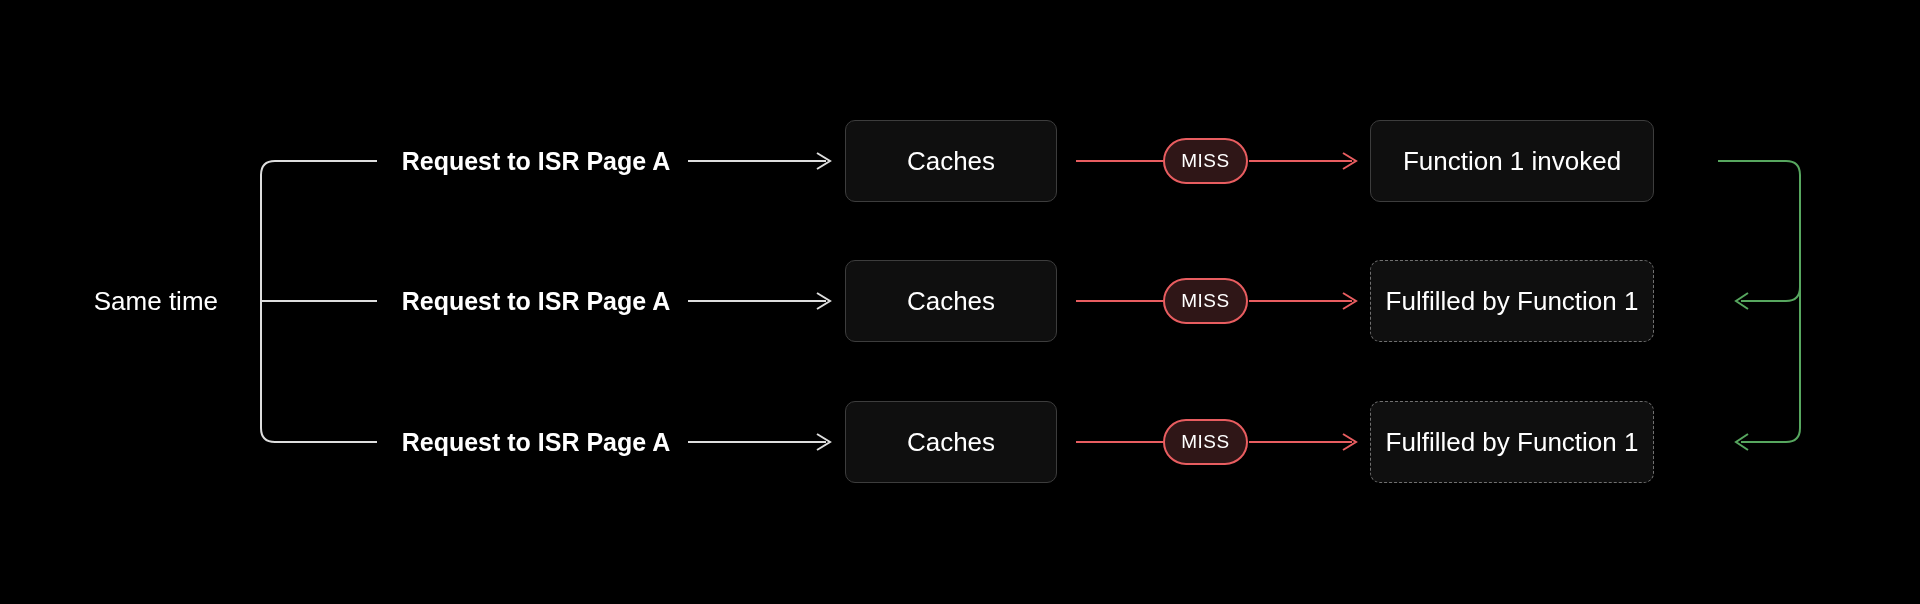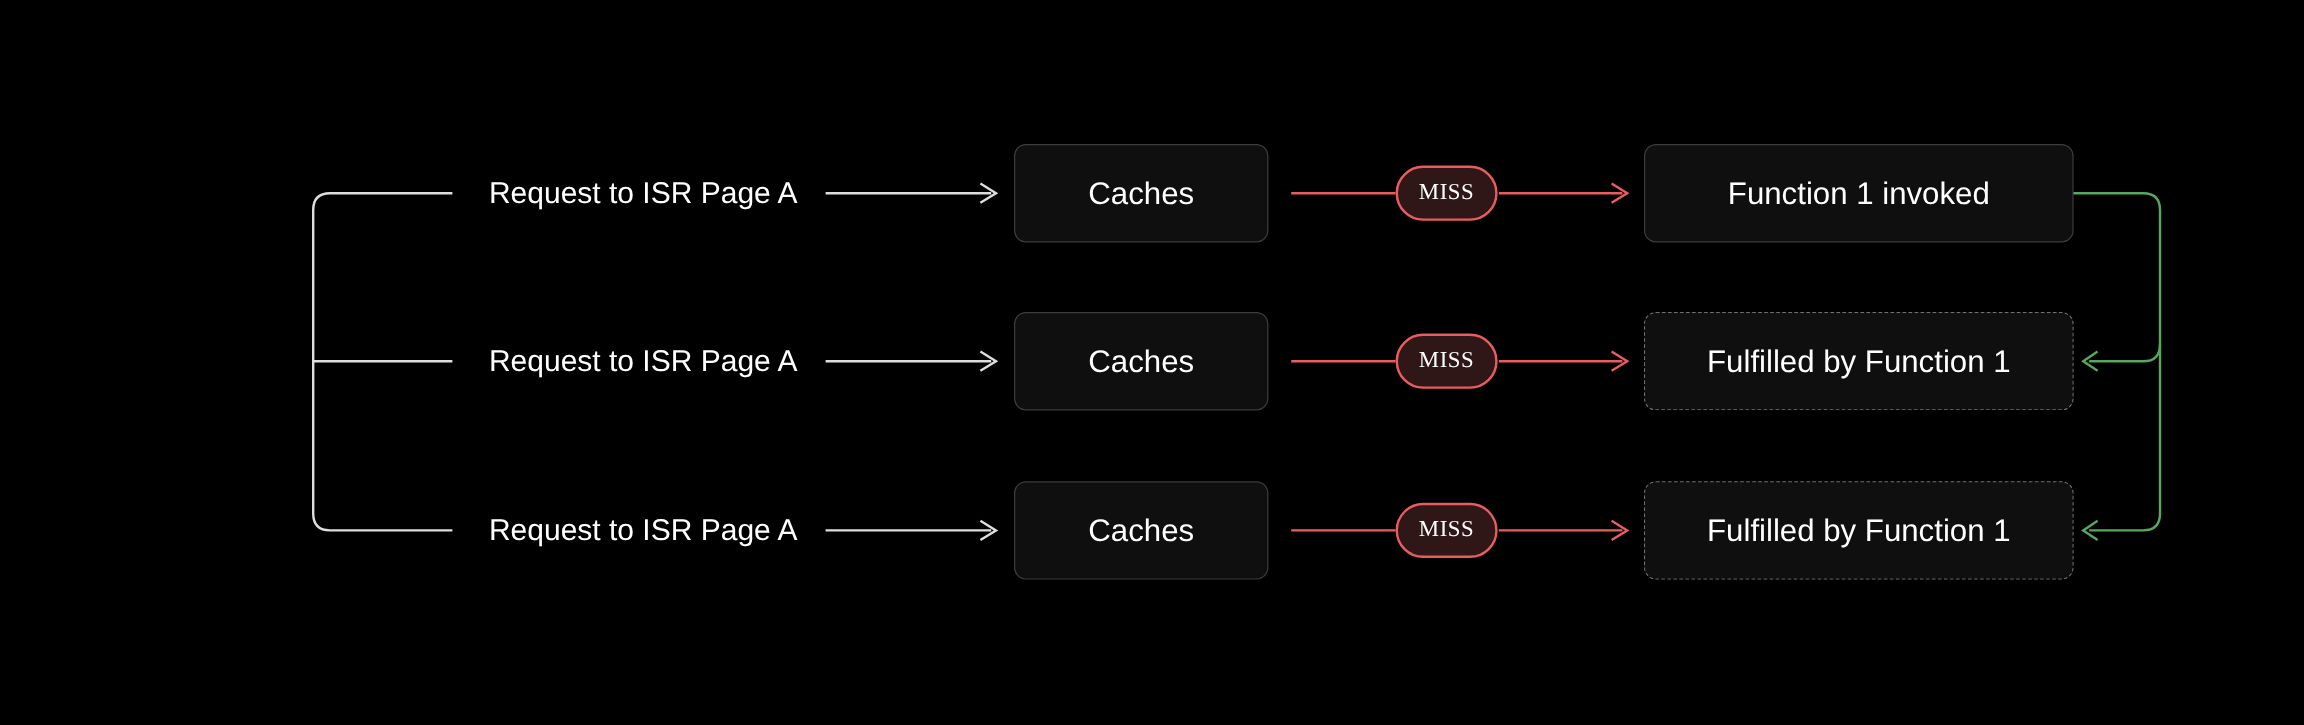--- a/index.html
+++ b/index.html
@@ -39,21 +39,21 @@
     top: 260px;
     width: 178px;
     height: 82px;
     justify-content: flex-end;
   }
   .request-label {
     left: 386px;
     width: 300px;
     height: 82px;
     justify-content: center;
-    font-weight: 400;
+    font-weight: 700;
     font-size: 25px;
   }
   .box {
     position: absolute;
     box-sizing: border-box;
     height: 82px;
     border-radius: 10px;
     background: var(--box-bg);
     display: flex;
     align-items: center;
@@ -62,42 +62,41 @@
     color: var(--text);
     white-space: nowrap;
   }
   .cache-box {
     left: 845px;
     width: 212px;
     border: 1.5px solid var(--box-border);
   }
   .result-box {
     left: 1370px;
-    width: 358px;
+    width: 284px;
   }
   .result-box.solid  { border: 1.5px solid var(--box-border); }
   .result-box.dashed { border: 1.5px dashed var(--dashed-border); text-align: right; }
 
   .badge {
     position: absolute;
     box-sizing: border-box;
     left: 1163px;
     width: 85px;
     height: 46px;
     border-radius: 23px;
     background: var(--badge-bg);
     border: 2px solid var(--red);
     display: flex;
     align-items: center;
     justify-content: center;
     font-size: 19px;
     font-weight: 500;
     letter-spacing: 0.5px;
     color: var(--text);
-    font-family: Liberation Serif, serif;
   }
   
   .r1.label, .r1.box { top: 120px; }
   .r2.label, .r2.box { top: 260px; }
   .r3.label, .r3.box { top: 401px; }
   .r1.badge { top: 138px; }
   .r2.badge { top: 278px; }
   .r3.badge { top: 419px; }
 </style>
 </head>
@@ -131,20 +130,21 @@
     </g>
 
     <g>
       <path class="green-stroke" d="M1718 161 H1786 Q1800 161 1800 175 V428 Q1800 442 1786 442 H1741"></path>
       <path class="green-stroke" d="M1800 287 Q1800 301 1786 301 H1741"></path>
       <path class="green-stroke" d="M1748 293 L1736 301 L1748 309"></path>
       <path class="green-stroke" d="M1748 434 L1736 442 L1748 450"></path>
     </g>
   </svg>
 
+  <div class="label same-time">Same time</div>
 
   <div class="label request-label r1">Request to ISR Page A</div>
   <div class="box cache-box r1">Caches</div>
   <div class="badge r1">MISS</div>
   <div class="box result-box solid r1">Function 1 invoked</div>
 
   <div class="label request-label r2">Request to ISR Page A</div>
   <div class="box cache-box r2">Caches</div>
   <div class="badge r2">MISS</div>
   <div class="box result-box dashed r2">Fulfilled by Function 1</div>

